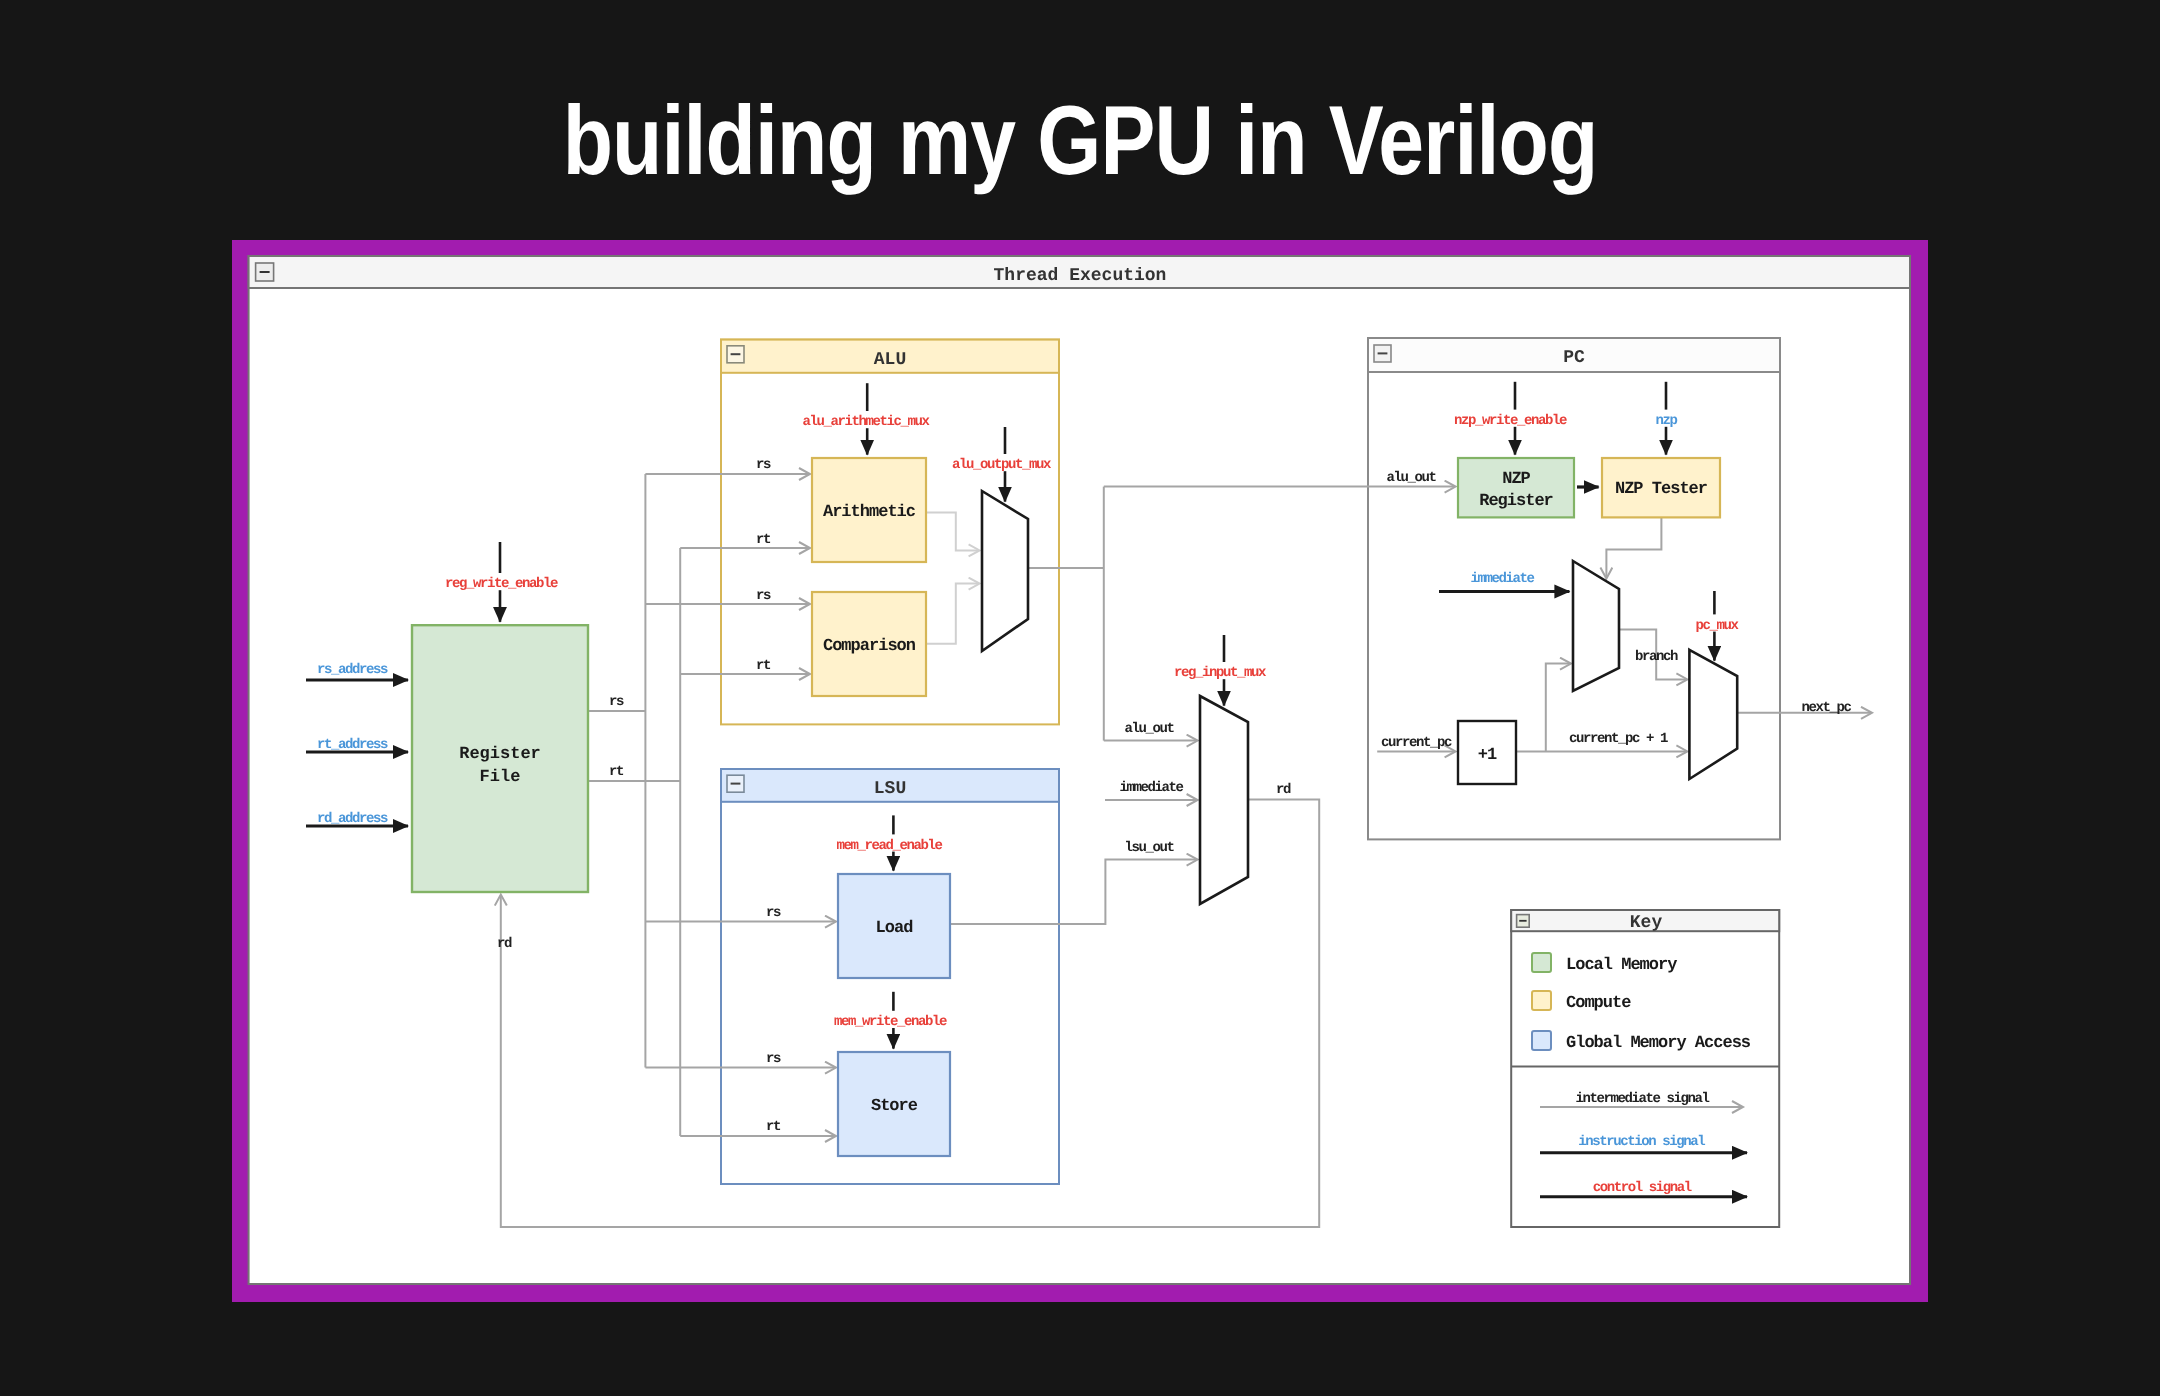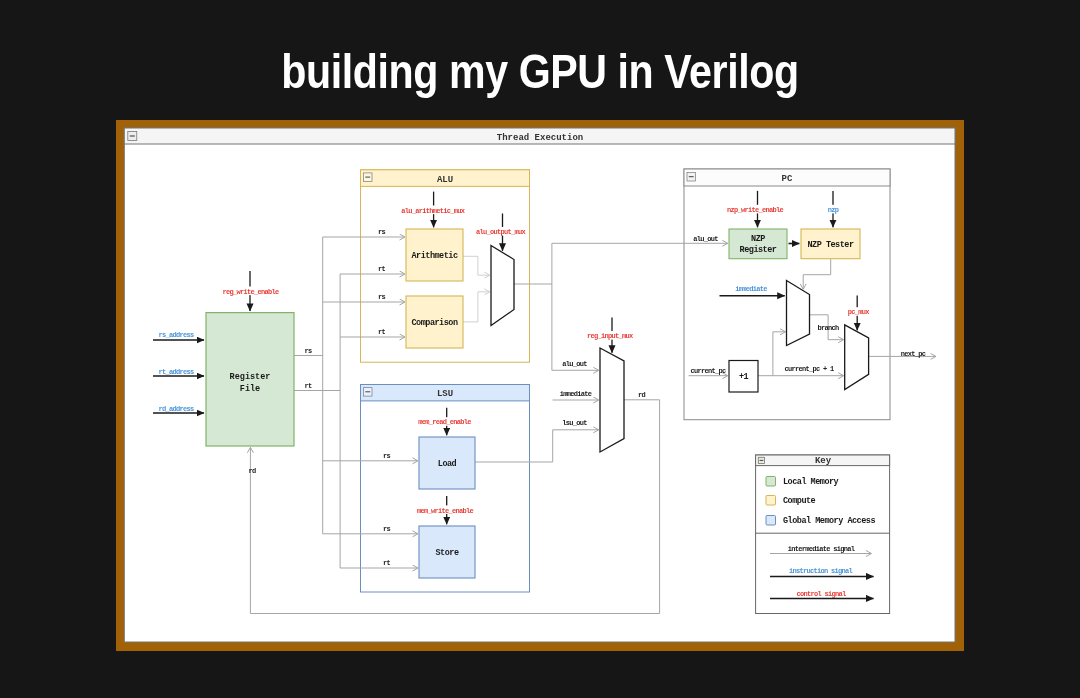--- a/index.html
+++ b/index.html
@@ -1,19 +1,19 @@
 <!DOCTYPE html>
 <html><head>
 <meta charset="utf-8">
 <style>
 html,body{margin:0;padding:0;width:1080px;height:698px;background:#161616;overflow:hidden}
 .title{position:absolute;left:0;top:43px;width:1080px;text-align:center;
  font-family:"Liberation Sans",sans-serif;font-weight:bold;color:#fff;
  font-size:49px;letter-spacing:-0.5px;transform:scaleX(0.84);transform-origin:540px 50%}
-.panel{position:absolute;left:116px;top:120px;width:848px;height:531px;background:#a16207}
+.panel{position:absolute;left:116px;top:120px;width:848px;height:531px;background:#a21caf}
 svg{position:absolute;left:0;top:0}
 text{font-family:"Liberation Mono",monospace;fill:#222}
 .gt{font-weight:bold;font-size:9px;fill:#333}
 .bx{font-weight:bold;font-size:8.5px;letter-spacing:-0.5px;fill:#1a1a1a}
 .lb{font-weight:bold;font-size:7px;letter-spacing:-0.7px;fill:#222}
 .red{fill:#e8403a}
 .blu{fill:#4a96d9}
 </style>
 </head>
 <body>

